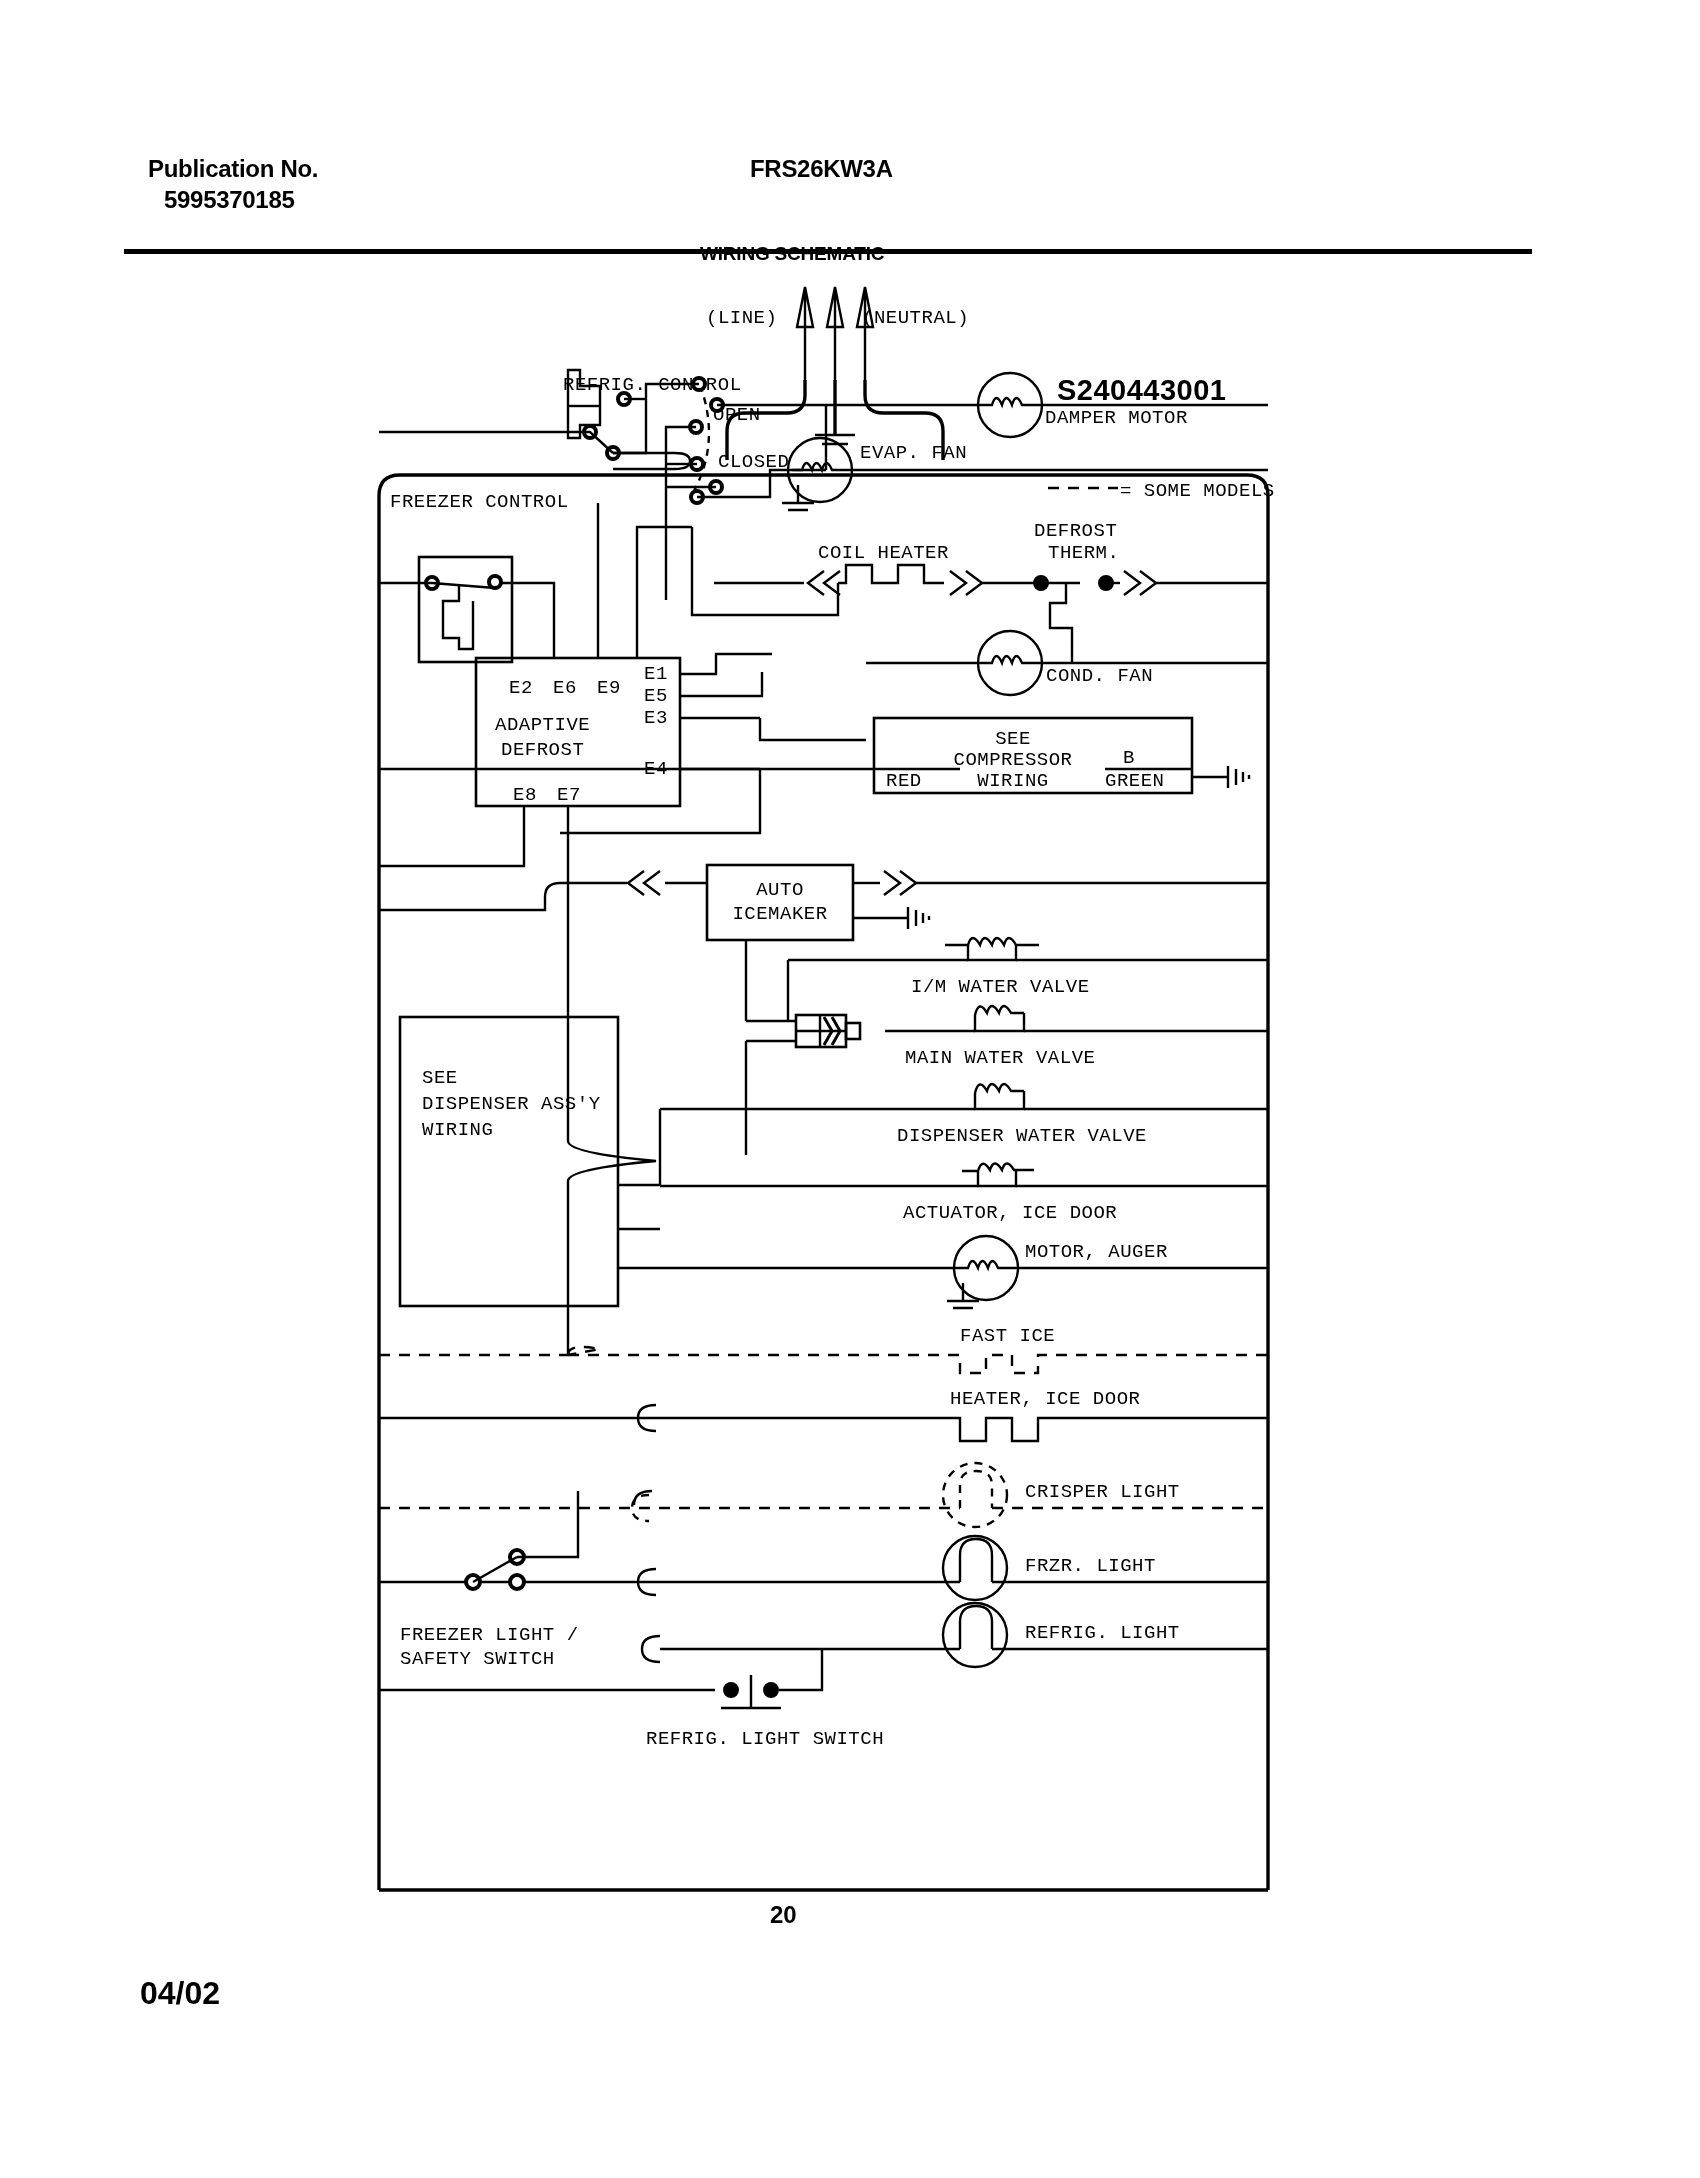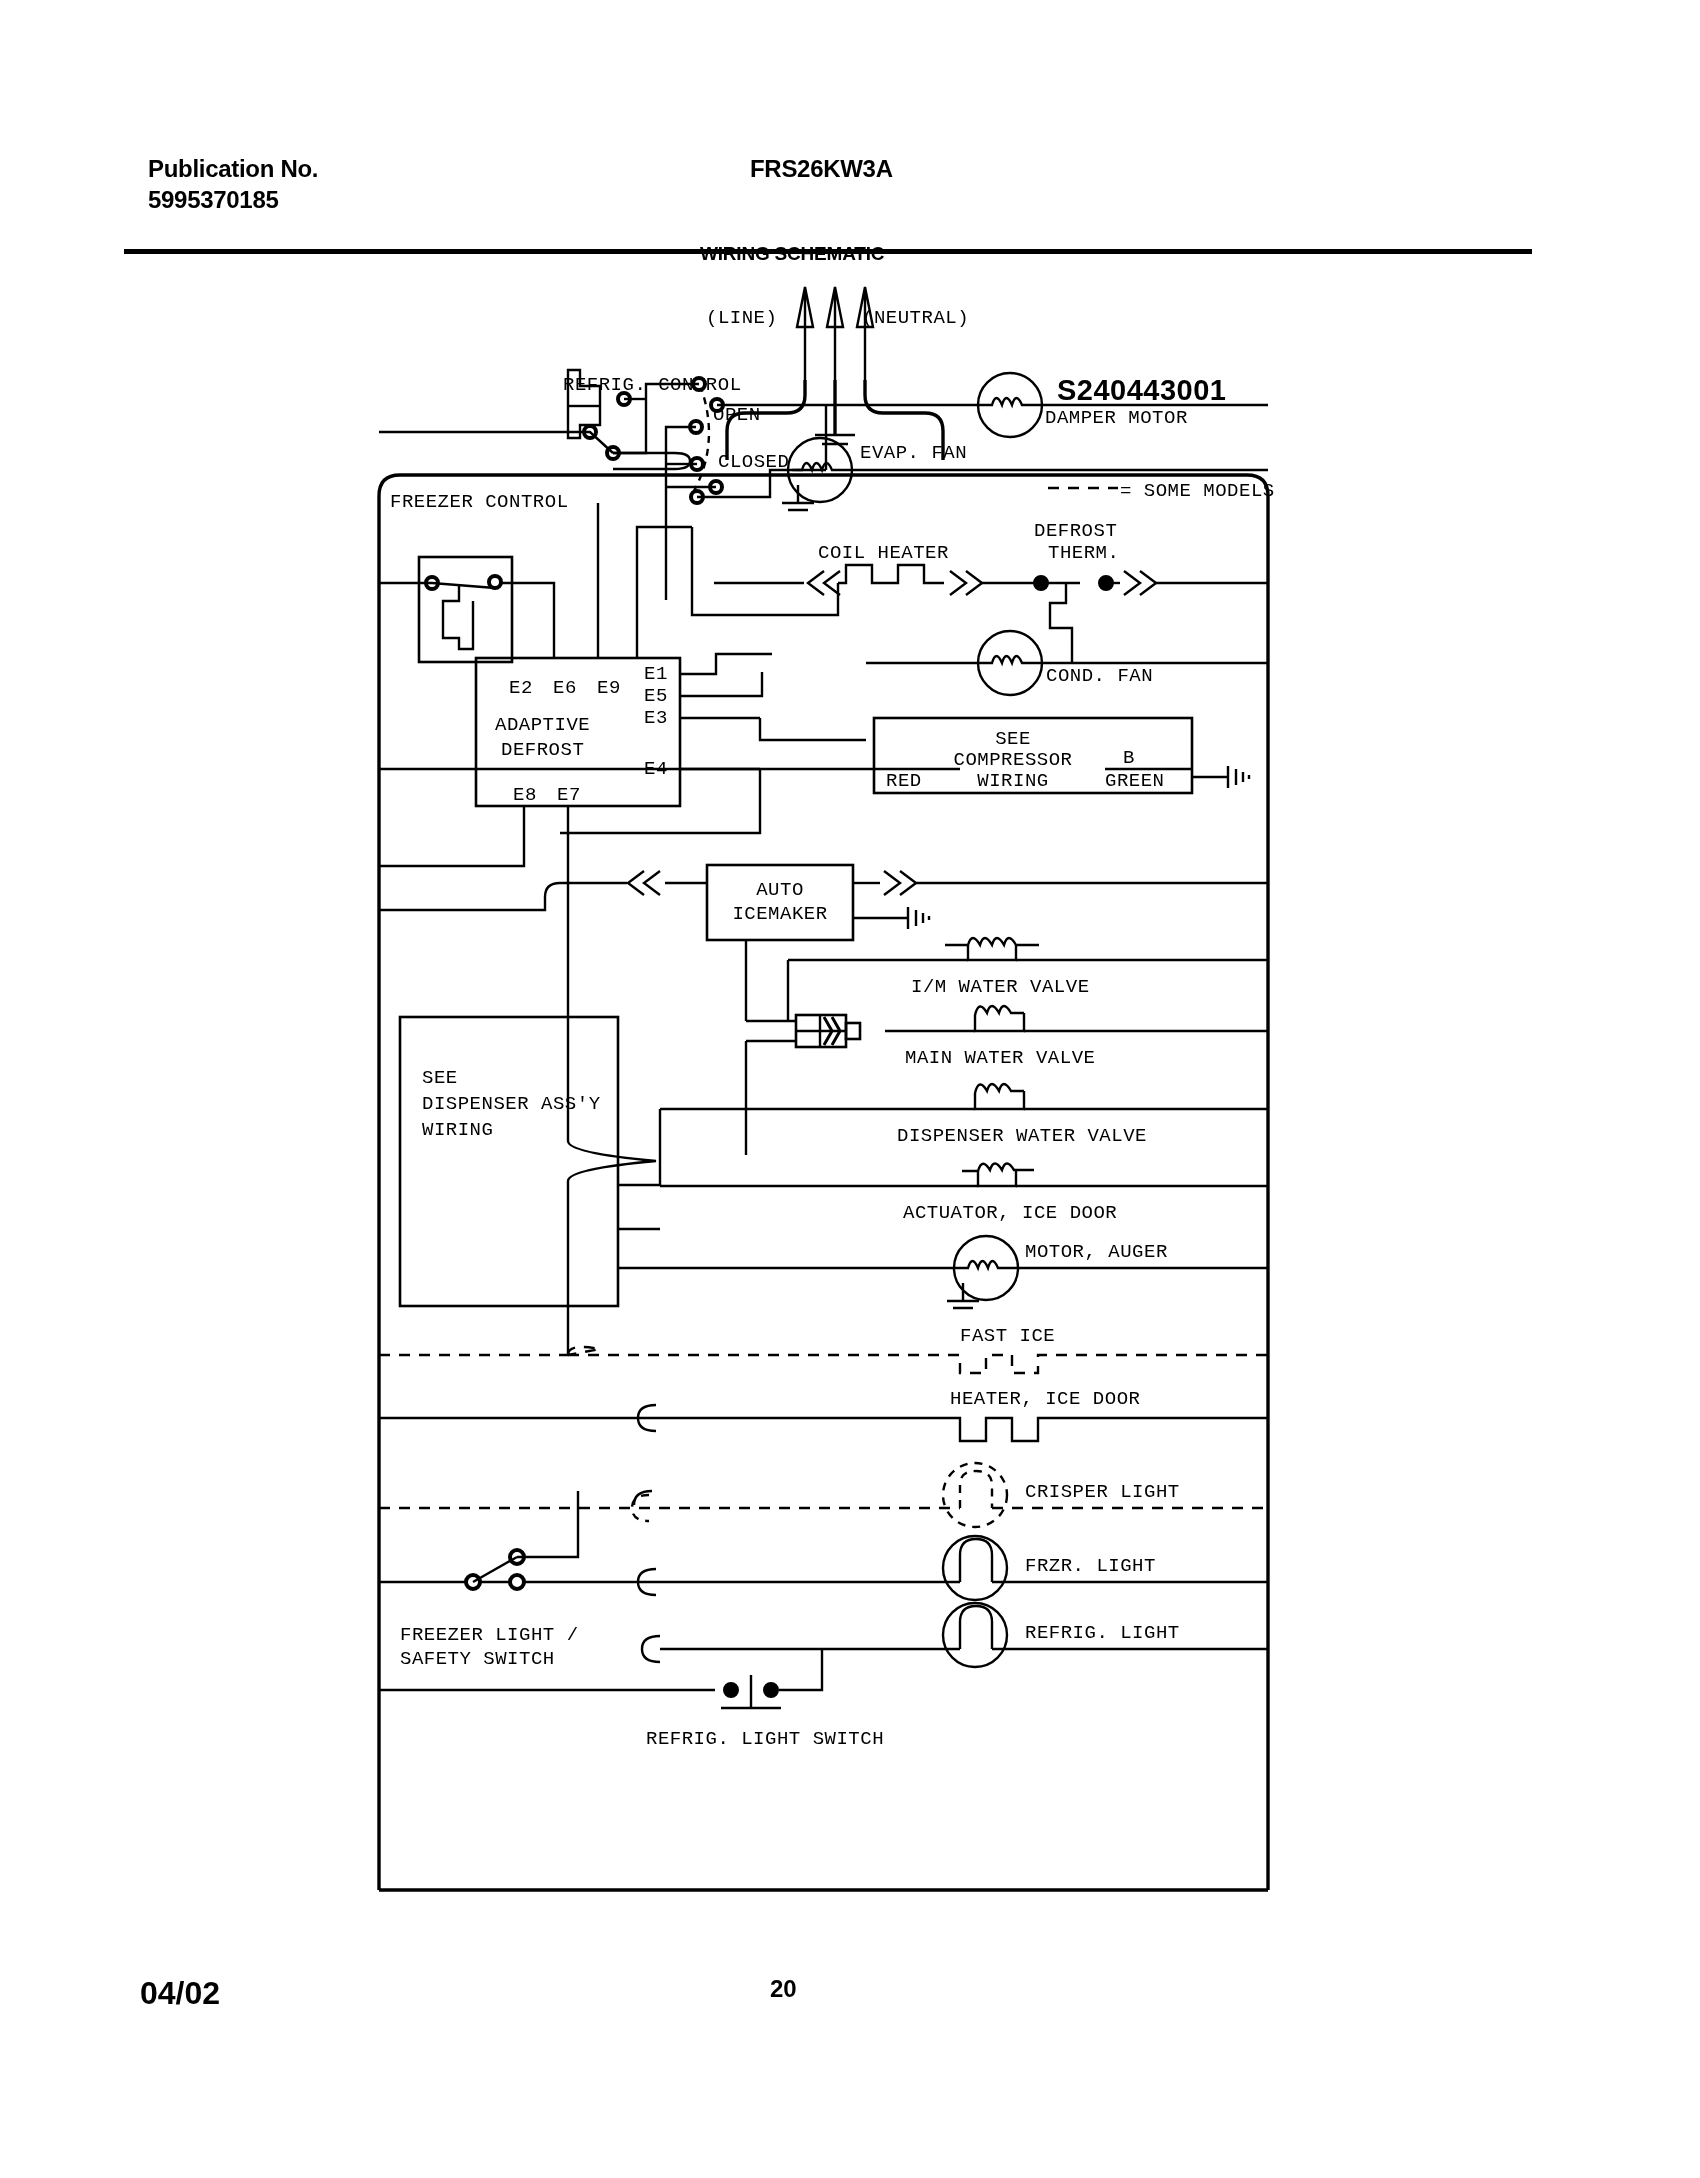--- a/index.html
+++ b/index.html
@@ -5,26 +5,26 @@
 <style>
   html,body{margin:0;padding:0;background:#fff;}
   body{
     width:1700px;height:2178px;
     font-family:"Liberation Sans",sans-serif;
     color:#000;position:relative;overflow:hidden;
   }
   .page{position:absolute;inset:0;}
   .hdr{position:absolute;font-family:"Liberation Sans",sans-serif;font-weight:bold;margin-top:10px;}
   #pub-label{left:148px;top:145px;font-size:24px;letter-spacing:-0.3px;}
-  #pub-number{left:148px;top:176px;font-size:24px;letter-spacing:-0.3px;}
+  #pub-number{left:164px;top:176px;font-size:24px;letter-spacing:-0.3px;}
   #model{left:750px;top:145px;font-size:24px;letter-spacing:-0.3px;}
   #sheet-title{left:700px;top:233px;font-size:19px;letter-spacing:-0.2px;}
   #rule{position:absolute;left:124px;top:249px;width:1408px;height:5px;background:#000;}
   #date-stamp{position:absolute;left:140px;top:1975px;font-size:32px;font-weight:bold;}
-  #page-number{position:absolute;left:770px;top:1975px;font-size:24px;font-weight:bold;}
+  #page-number{position:absolute;left:770px;top:1901px;font-size:24px;font-weight:bold;}
   svg#schematic{position:absolute;left:0;top:255px;}
   svg#schematic text{
     font-family:"Liberation Mono","DejaVu Sans Mono",monospace;
     font-size:19px;fill:#000;letter-spacing:0.5px;
   }
   svg#schematic text.pn{font-family:"Liberation Sans",sans-serif;font-weight:bold;font-size:29px;letter-spacing:0.5px;}
   .w{fill:none;stroke:#000;stroke-width:2.4;}
   .wt{fill:none;stroke:#000;stroke-width:3.4;}
   .dash{fill:none;stroke:#000;stroke-width:2.4;stroke-dasharray:11 9;}
   .box{fill:none;stroke:#000;stroke-width:2.6;}

